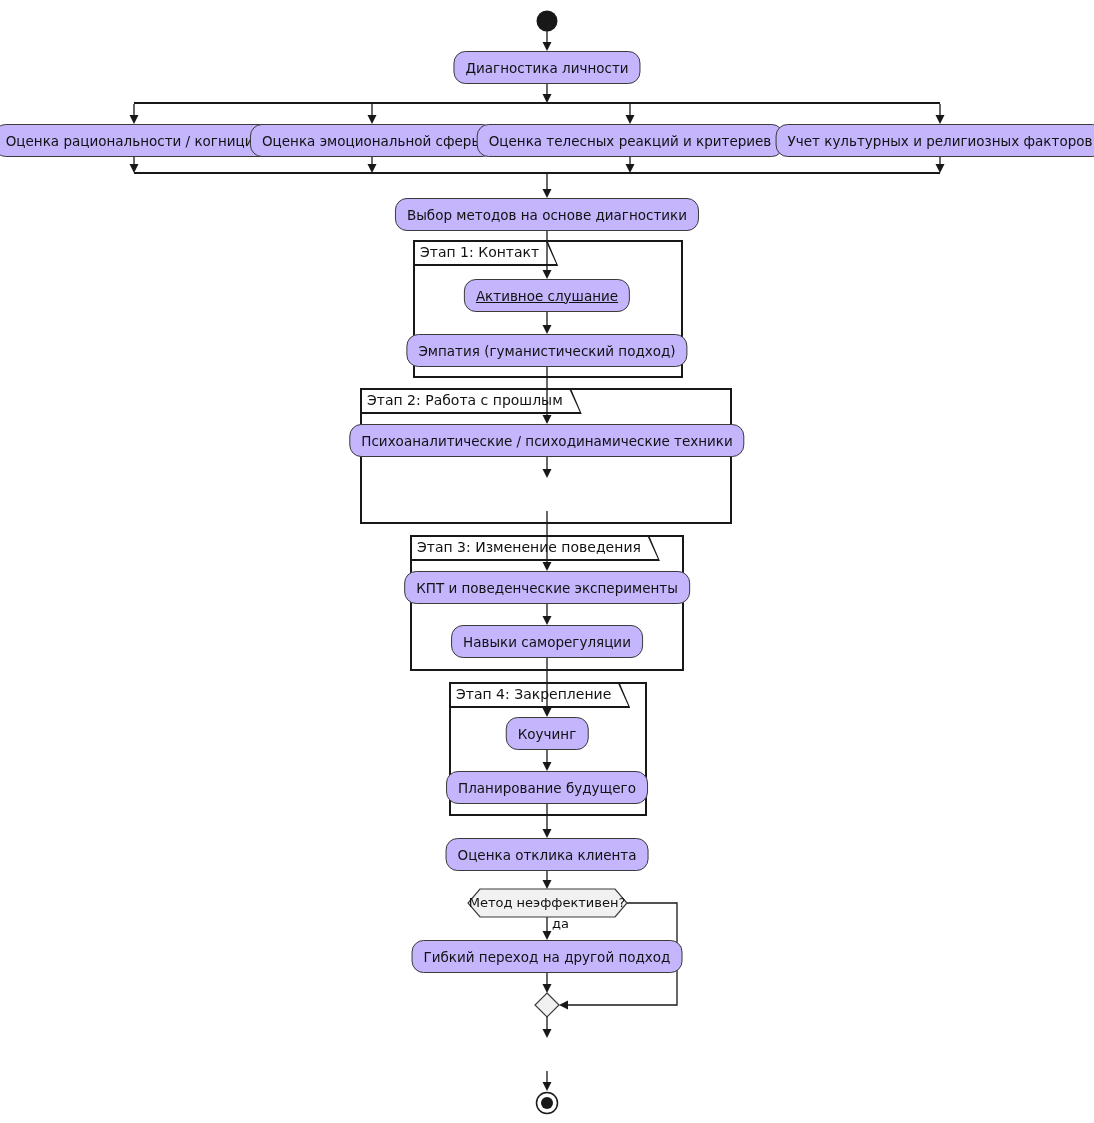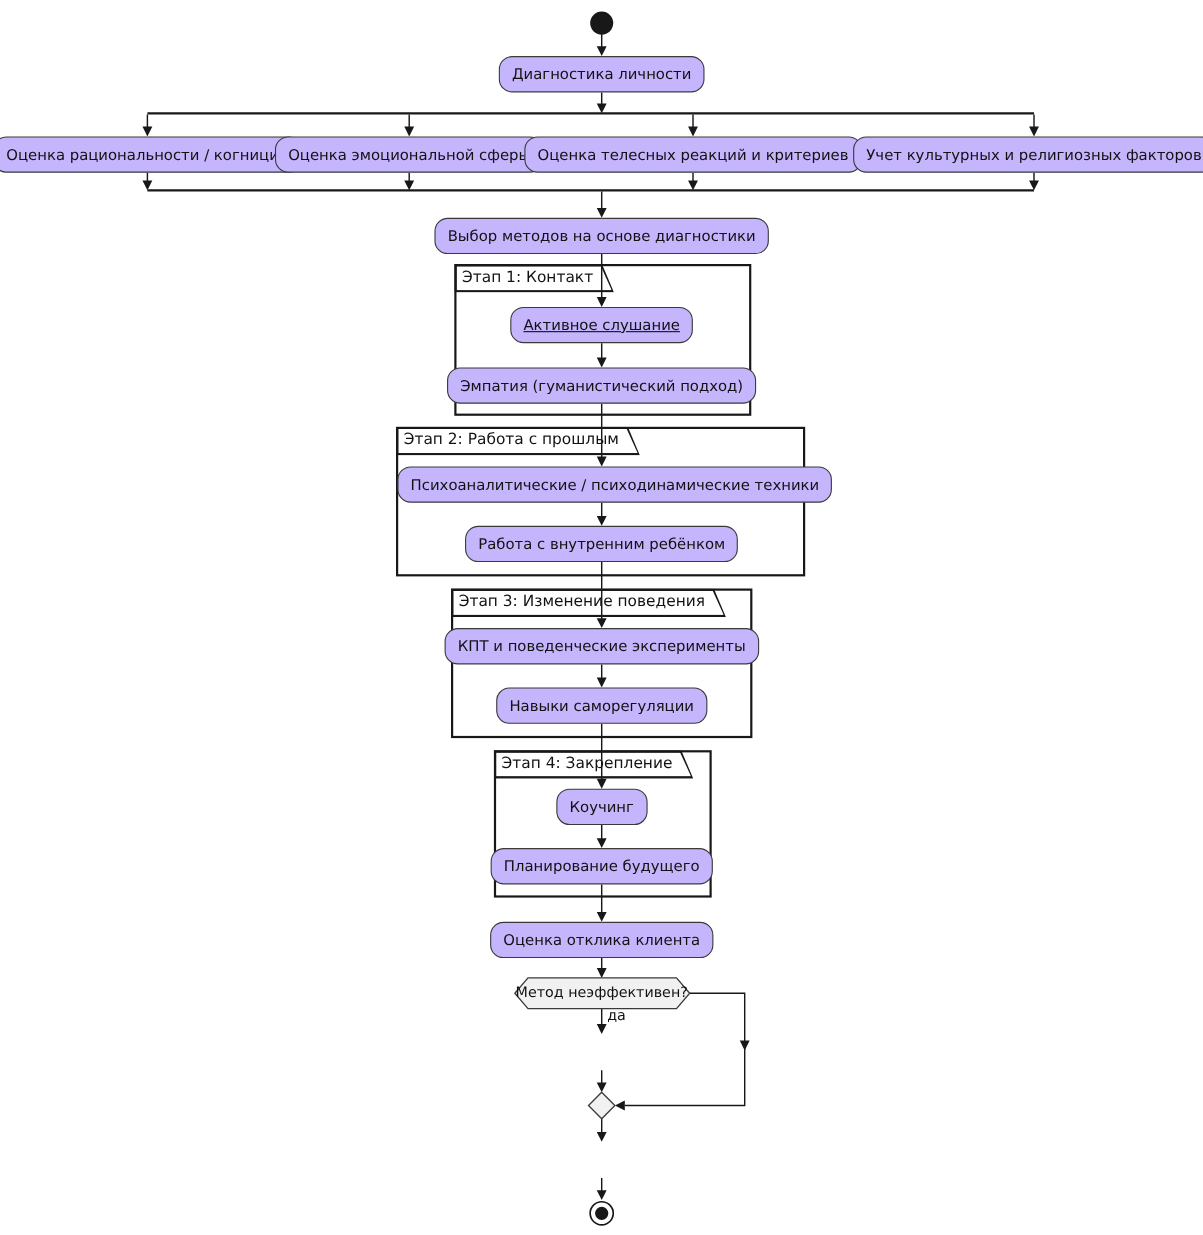--- a/index.html
+++ b/index.html
@@ -116,24 +116,24 @@
   </svg>
 
   <div class="node" style="left:547px; top:51px;">Диагностика личности</div>
   <div class="node" style="left:134px; top:124px;">Оценка рациональности / когниций</div>
   <div class="node" style="left:372px; top:124px;">Оценка эмоциональной сферы</div>
   <div class="node" style="left:630px; top:124px;">Оценка телесных реакций и критериев</div>
   <div class="node" style="left:940px; top:124px;">Учет культурных и религиозных факторов</div>
   <div class="node" style="left:547px; top:198px;">Выбор методов на основе диагностики</div>
   <div class="node" style="left:547px; top:279px;text-decoration:underline;">Активное слушание</div>
   <div class="node" style="left:547px; top:334px;">Эмпатия (гуманистический подход)</div>
-  <div class="node" style="left:547px; top:424px;margin-left:12px;">Психоаналитические / психодинамические техники</div>
-  <div class="node" style="left:547px; top:478px;">Работа с внутренним ребёнком</div>
+  <div class="node" style="left:547px; top:424px;">Психоаналитические / психодинамические техники</div>
   <div class="node" style="left:547px; top:571px;">КПТ и поведенческие эксперименты</div>
   <div class="node" style="left:547px; top:625px;">Навыки саморегуляции</div>
   <div class="node" style="left:547px; top:717px;">Коучинг</div>
   <div class="node" style="left:547px; top:771px;">Планирование будущего</div>
   <div class="node" style="left:547px; top:838px;">Оценка отклика клиента</div>
+  <div class="node" style="left:547px; top:940px;">Гибкий переход на другой подход</div>
 
   <div class="hexlabel" style="left:547px; top:889px;">Метод неэффективен?</div>
   <div class="edgelabel" style="left:552px; top:916px;">да</div>
 
 </div>
 
 </body></html>

